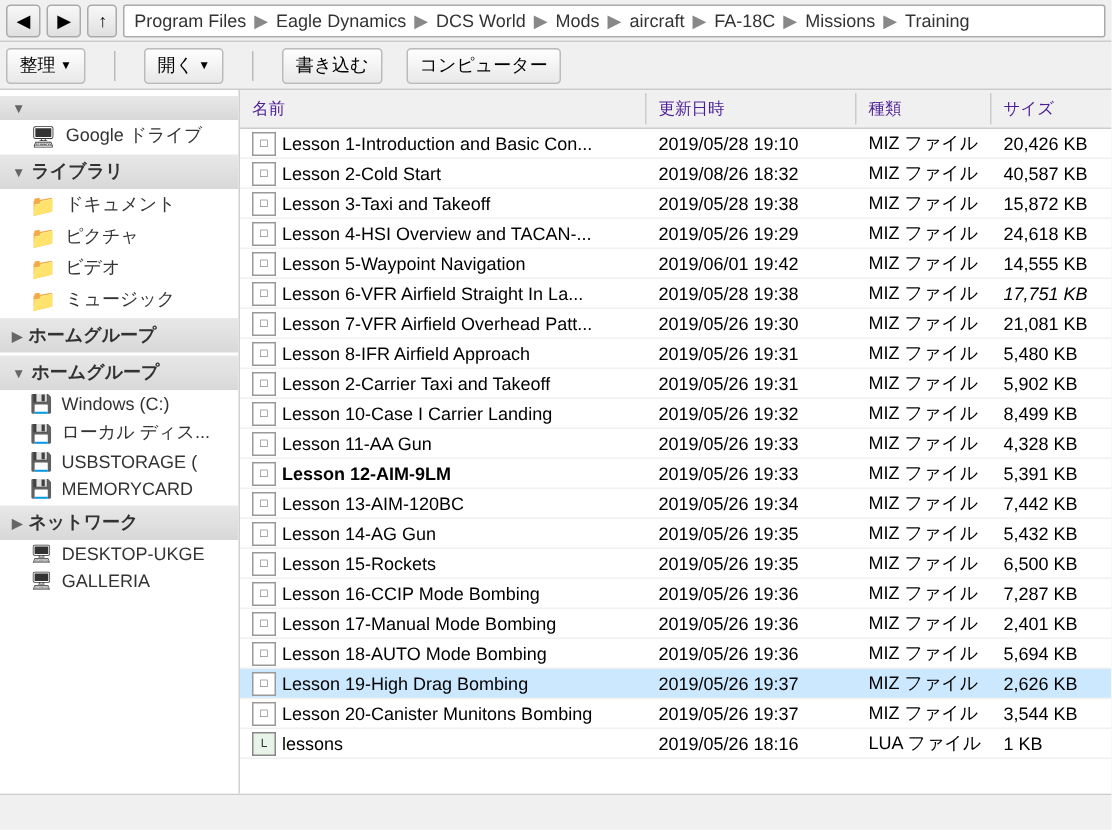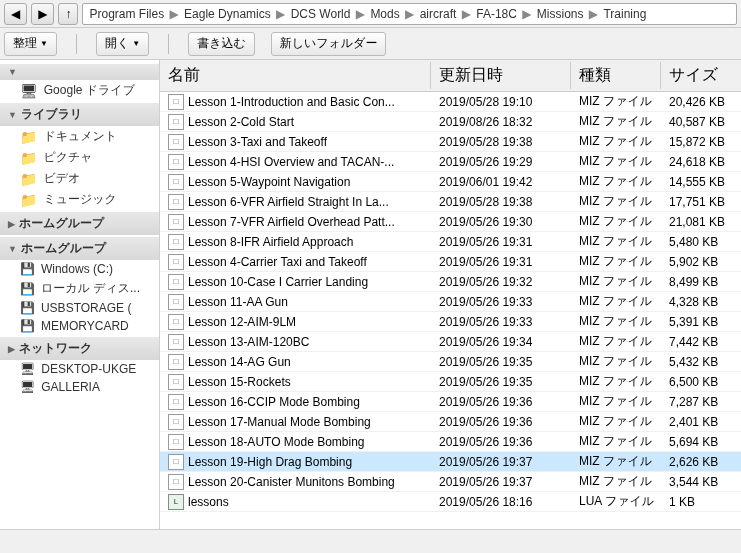--- a/index.html
+++ b/index.html
@@ -140,22 +140,22 @@
     }
     .file-list-header {
       display: grid;
       grid-template-columns: 1fr 140px 90px 80px;
       background: #f0f0f0;
       border-bottom: 1px solid #ccc;
       padding: 2px 0;
     }
     .file-list-header-cell {
       padding: 3px 8px;
-      font-size: 16px;
-      color: #000000;
+      font-size: 11px;
+      color: #4c1d95;
       border-right: 1px solid #ccc;
       cursor: pointer;
       user-select: none;
     }
     .file-list-header-cell:last-child { border-right: none; }
     .file-list {
       flex: 1;
       overflow-y: auto;
     }
     .file-row {
@@ -227,21 +227,21 @@
   <div class="toolbar-sep"></div>
   <button class="toolbar-btn">
     <span>開く</span>
     <span class="dropdown-arrow">▼</span>
   </button>
   <div class="toolbar-sep"></div>
   <button class="toolbar-btn">
     <span>書き込む</span>
   </button>
   <button class="toolbar-btn">
-    <span>新しいフォルダー</span>
+    <span>コンピューター</span>
   </button>
 </div>
 
 <div class="main">
 
   <div class="sidebar">
 
     <div class="sidebar-section">
       <div class="sidebar-header">
         <span class="chevron">▼</span>
@@ -385,21 +385,21 @@
       <div class="file-cell">MIZ ファイル</div>
       <div class="file-cell" style="text-align:right;padding-right:12px;">14,555 KB</div>
     </div>
         <div class="file-row">
       <div class="file-cell">
         <span class="file-icon miz-icon">□</span>
         <span style="overflow:hidden;text-overflow:ellipsis;white-space:nowrap;">Lesson 6-VFR Airfield Straight In La...</span>
       </div>
       <div class="file-cell">2019/05/28 19:38</div>
       <div class="file-cell">MIZ ファイル</div>
-      <div class="file-cell" style="text-align:right;padding-right:20px;">17,751 KB</div>
+      <div class="file-cell" style="text-align:right;padding-right:20px;font-style:italic;">17,751 KB</div>
     </div>
         <div class="file-row">
       <div class="file-cell">
         <span class="file-icon miz-icon">□</span>
         <span style="overflow:hidden;text-overflow:ellipsis;white-space:nowrap;">Lesson 7-VFR Airfield Overhead Patt...</span>
       </div>
       <div class="file-cell">2019/05/26 19:30</div>
       <div class="file-cell">MIZ ファイル</div>
       <div class="file-cell" style="text-align:right;padding-right:12px;">21,081 KB</div>
     </div>
@@ -408,21 +408,21 @@
         <span class="file-icon miz-icon">□</span>
         <span style="overflow:hidden;text-overflow:ellipsis;white-space:nowrap;">Lesson 8-IFR Airfield Approach</span>
       </div>
       <div class="file-cell">2019/05/26 19:31</div>
       <div class="file-cell">MIZ ファイル</div>
       <div class="file-cell" style="text-align:right;padding-right:12px;">5,480 KB</div>
     </div>
         <div class="file-row">
       <div class="file-cell">
         <span class="file-icon miz-icon">□</span>
-        <span style="overflow:hidden;text-overflow:ellipsis;white-space:nowrap;">Lesson 4-Carrier Taxi and Takeoff</span>
+        <span style="overflow:hidden;text-overflow:ellipsis;white-space:nowrap;">Lesson 2-Carrier Taxi and Takeoff</span>
       </div>
       <div class="file-cell">2019/05/26 19:31</div>
       <div class="file-cell">MIZ ファイル</div>
       <div class="file-cell" style="text-align:right;padding-right:12px;">5,902 KB</div>
     </div>
         <div class="file-row">
       <div class="file-cell">
         <span class="file-icon miz-icon">□</span>
         <span style="overflow:hidden;text-overflow:ellipsis;white-space:nowrap;">Lesson 10-Case I Carrier Landing</span>
       </div>
@@ -435,21 +435,21 @@
         <span class="file-icon miz-icon">□</span>
         <span style="overflow:hidden;text-overflow:ellipsis;white-space:nowrap;">Lesson 11-AA Gun</span>
       </div>
       <div class="file-cell">2019/05/26 19:33</div>
       <div class="file-cell">MIZ ファイル</div>
       <div class="file-cell" style="text-align:right;padding-right:12px;">4,328 KB</div>
     </div>
         <div class="file-row">
       <div class="file-cell">
         <span class="file-icon miz-icon">□</span>
-        <span style="overflow:hidden;text-overflow:ellipsis;white-space:nowrap;">Lesson 12-AIM-9LM</span>
+        <span style="overflow:hidden;text-overflow:ellipsis;white-space:nowrap;font-weight:bold;">Lesson 12-AIM-9LM</span>
       </div>
       <div class="file-cell">2019/05/26 19:33</div>
       <div class="file-cell">MIZ ファイル</div>
       <div class="file-cell" style="text-align:right;padding-right:12px;">5,391 KB</div>
     </div>
         <div class="file-row">
       <div class="file-cell">
         <span class="file-icon miz-icon">□</span>
         <span style="overflow:hidden;text-overflow:ellipsis;white-space:nowrap;">Lesson 13-AIM-120BC</span>
       </div>

